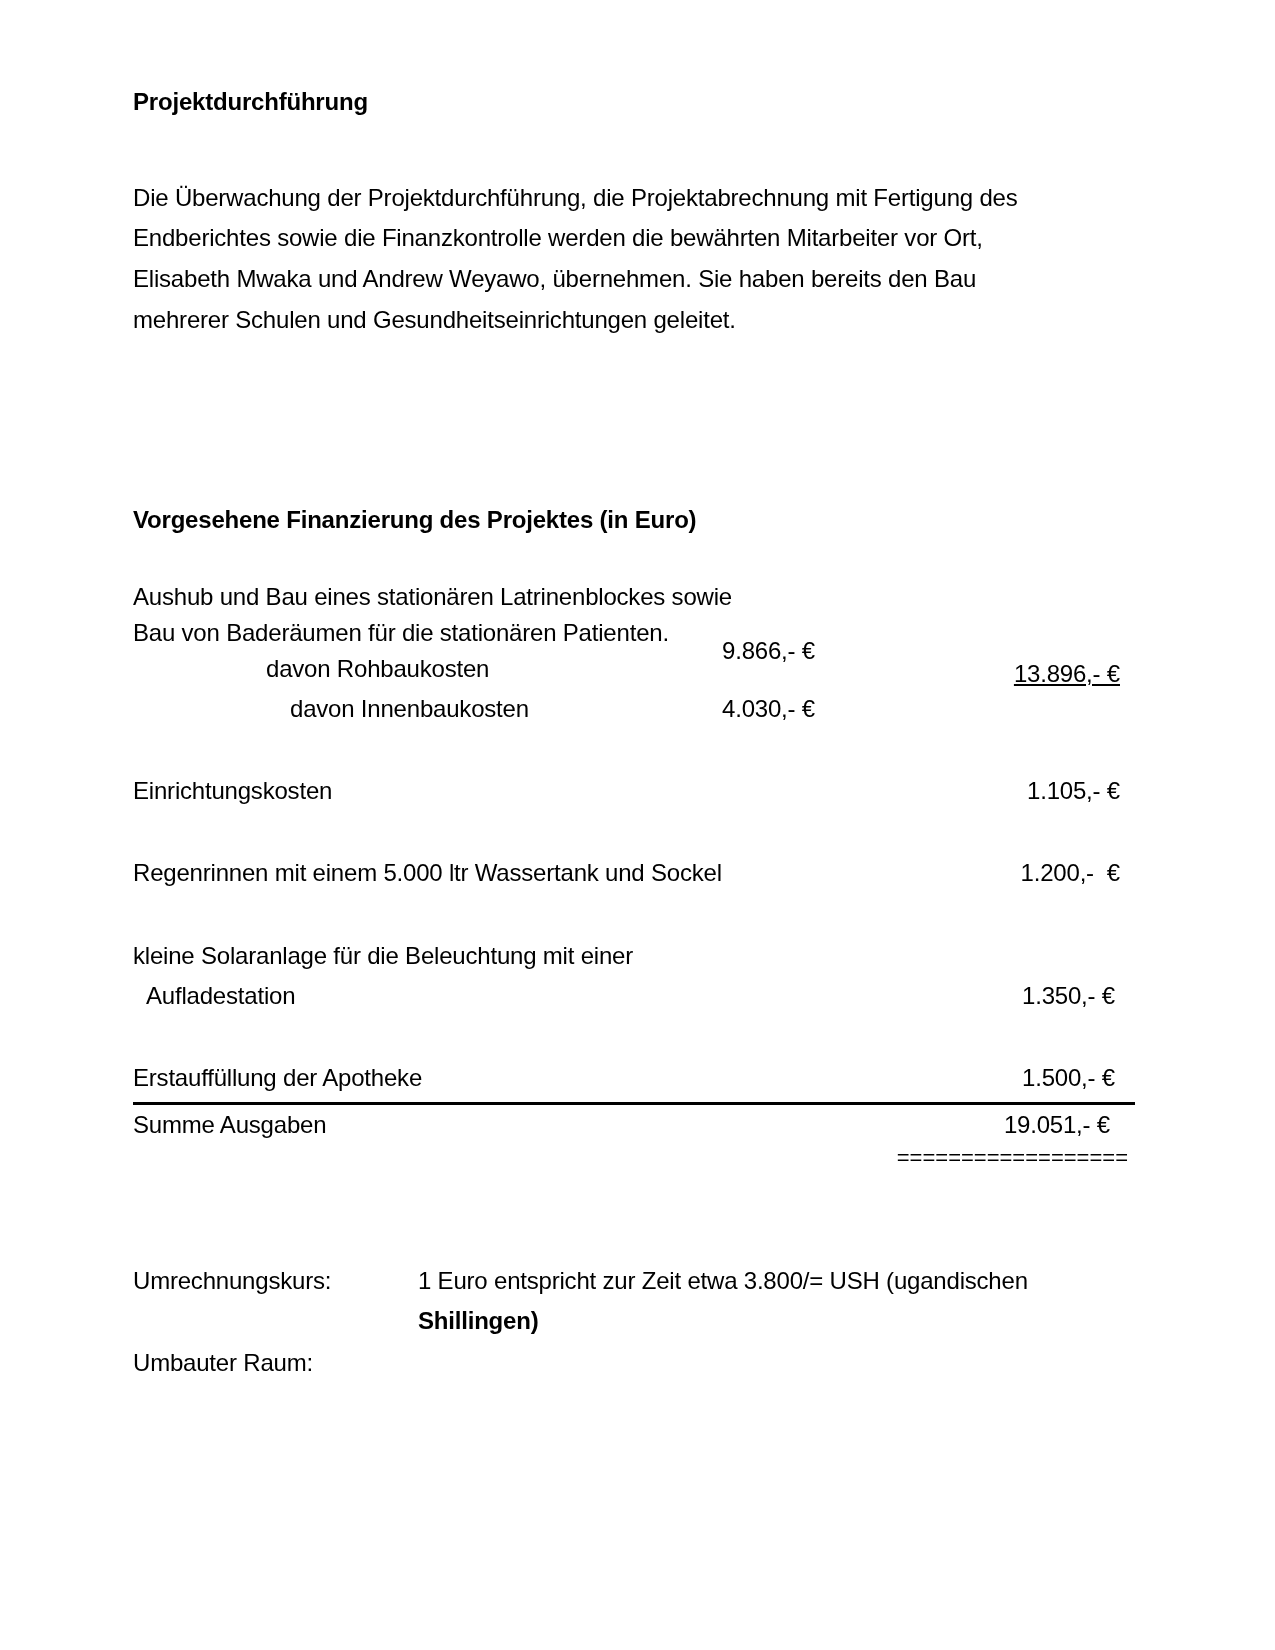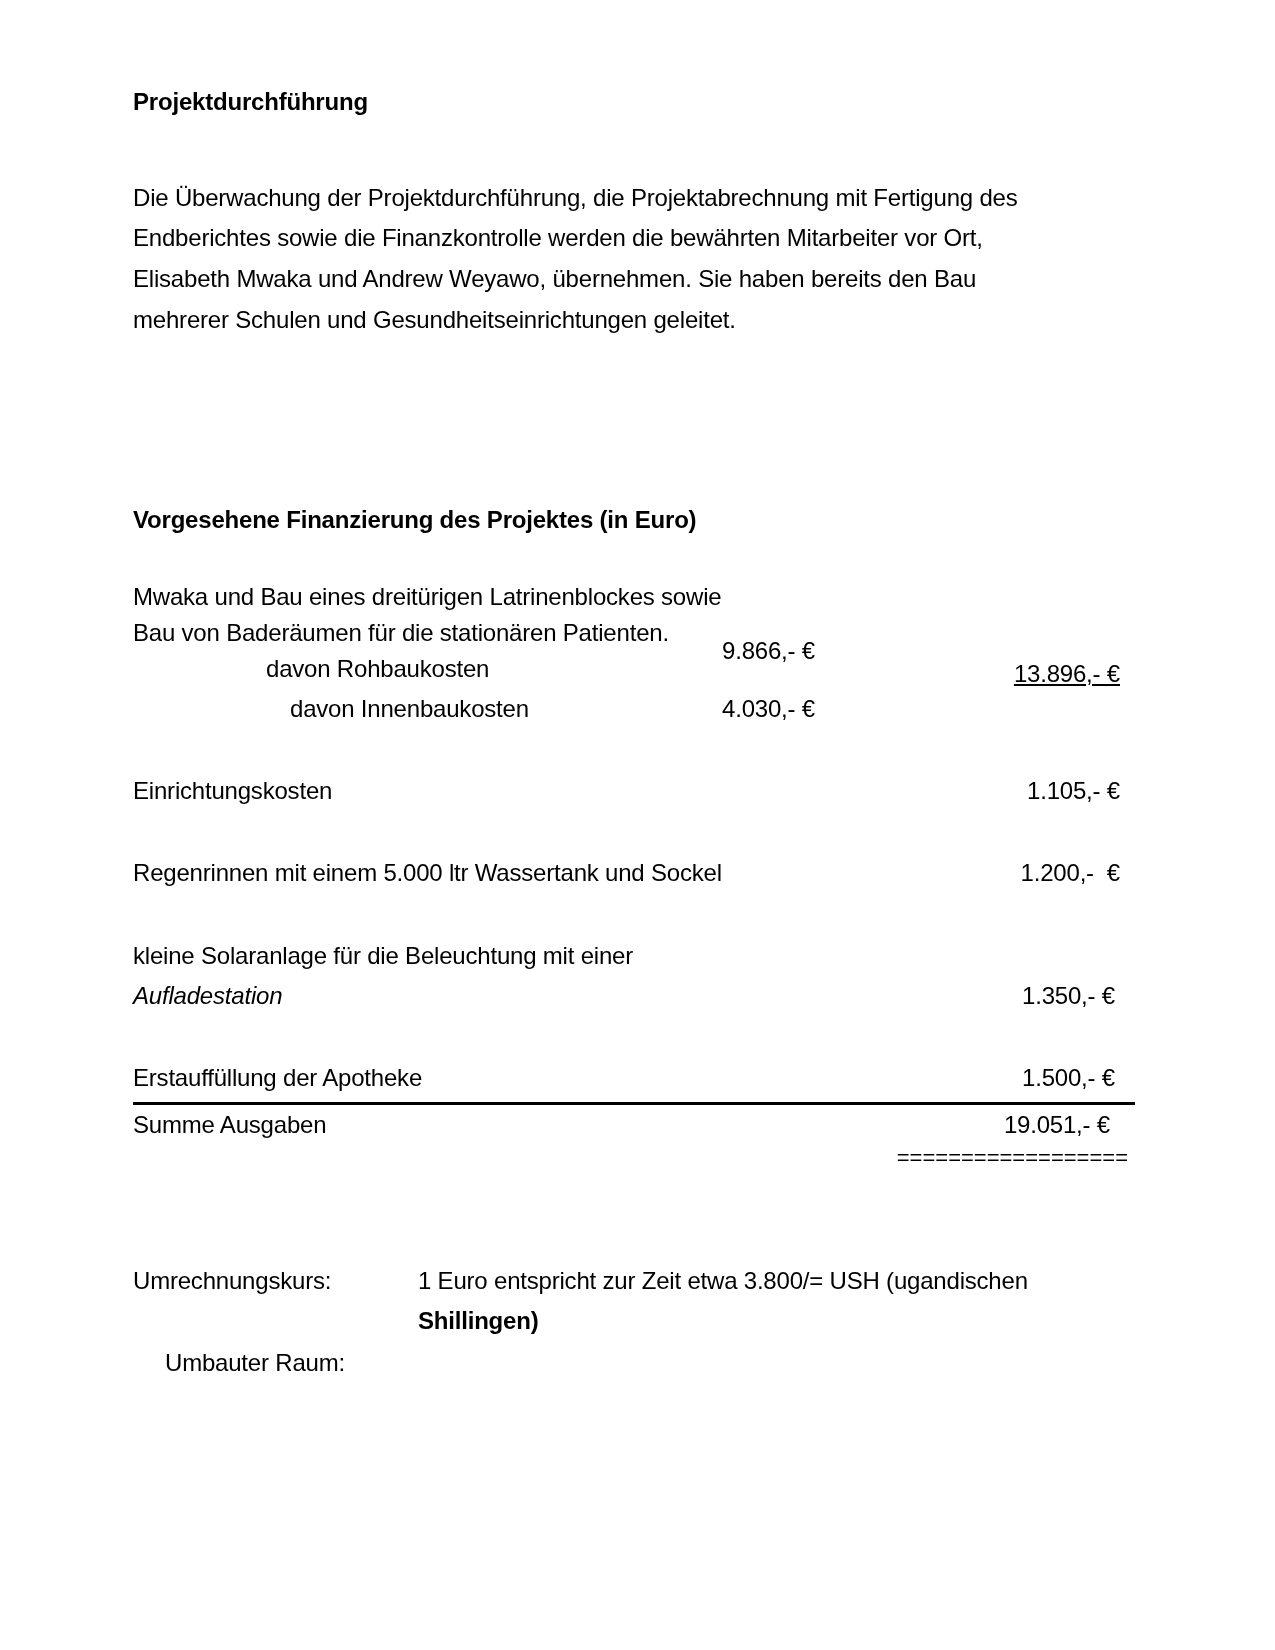--- a/index.html
+++ b/index.html
@@ -54,49 +54,49 @@
 
   <div class="t bold" style="left:133px; top:87px;">Projektdurchführung</div>
 
   <div class="t" style="left:133px; top:183px;">Die Überwachung der Projektdurchführung, die Projektabrechnung mit Fertigung des</div>
   <div class="t" style="left:133px; top:223px;">Endberichtes sowie die Finanzkontrolle werden die bewährten Mitarbeiter vor Ort,</div>
   <div class="t" style="left:133px; top:264px;">Elisabeth Mwaka und Andrew Weyawo, übernehmen. Sie haben bereits den Bau</div>
   <div class="t" style="left:133px; top:305px;">mehrerer Schulen und Gesundheitseinrichtungen geleitet.</div>
 
   <div class="t bold" style="left:133px; top:480px;margin-top:25px;">Vorgesehene Finanzierung des Projektes (in Euro)</div>
 
-  <div class="t" style="left:133px; top:582px;">Mwaka und Bau eines dreitürigen Latrinenblockes sowie</div>
+  <div class="t" style="left:133px; top:582px;">Aushub und Bau eines stationären Latrinenblockes sowie</div>
   <div class="t" style="left:133px; top:618px;">Bau von Baderäumen für die stationären Patienten.</div>
 
   <div class="t" style="left:266px; top:654px;">davon Rohbaukosten</div>
   <div class="t right" style="left:615px; width:200px; top:636px;">9.866,- €</div>
 
   <div class="t" style="left:266px; top:694px;margin-left:24px;">davon Innenbaukosten</div>
   <div class="t right" style="left:615px; width:200px; top:694px;">4.030,- €</div>
   <div class="t right" style="left:920px; width:200px; top:659px;text-decoration:underline;">13.896,- €</div>
 
   <div class="t" style="left:133px; top:776px;">Einrichtungskosten</div>
   <div class="t right" style="left:920px; width:200px; top:776px;">1.105,- €</div>
 
   <div class="t" style="left:133px; top:858px;">Regenrinnen mit einem 5.000 ltr Wassertank und Sockel</div>
   <div class="t right" style="left:920px; width:200px; top:858px; white-space:pre;">1.200,-  €</div>
 
   <div class="t" style="left:133px; top:941px;">kleine Solaranlage für die Beleuchtung mit einer</div>
-  <div class="t" style="left:133px; top:981px;font-style:italic;">Aufladestation</div>
+  <div class="t" style="left:146px; top:981px;">Aufladestation</div>
   <div class="t right" style="left:915px; width:200px; top:981px;">1.350,- €</div>
 
   <div class="t" style="left:133px; top:1063px;">Erstauffüllung der Apotheke</div>
   <div class="t right" style="left:915px; width:200px; top:1063px;">1.500,- €</div>
 
   <div class="rule"></div>
 
   <div class="t" style="left:133px; top:1110px;">Summe Ausgaben</div>
   <div class="t right" style="left:910px; width:200px; top:1110px;">19.051,- €</div>
 
   <div class="eq right" style="left:830px; width:298px; top:1145px;">==================</div>
 
   <div class="t" style="left:133px; top:1266px;">Umrechnungskurs:</div>
   <div class="t" style="left:418px; top:1266px;">1 Euro entspricht zur Zeit etwa 3.800/= USH (ugandischen</div>
   <div class="t" style="left:418px; top:1306px;font-weight:bold;">Shillingen)</div>
 
-  <div class="t" style="left:133px; top:1348px;margin-left:32px;">Umbauter Raum:</div>
+  <div class="t" style="left:133px; top:1348px;">Umbauter Raum:</div>
 
 </div>
 
 </body></html>

